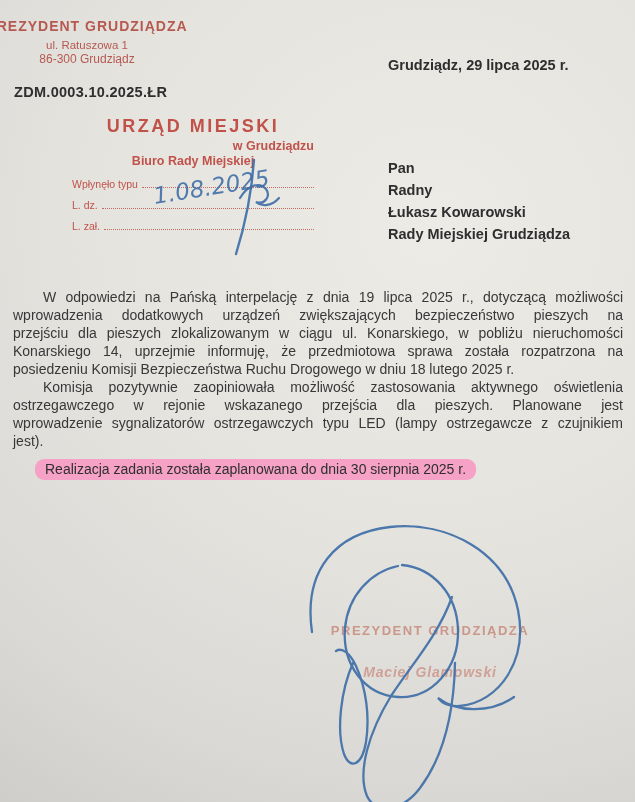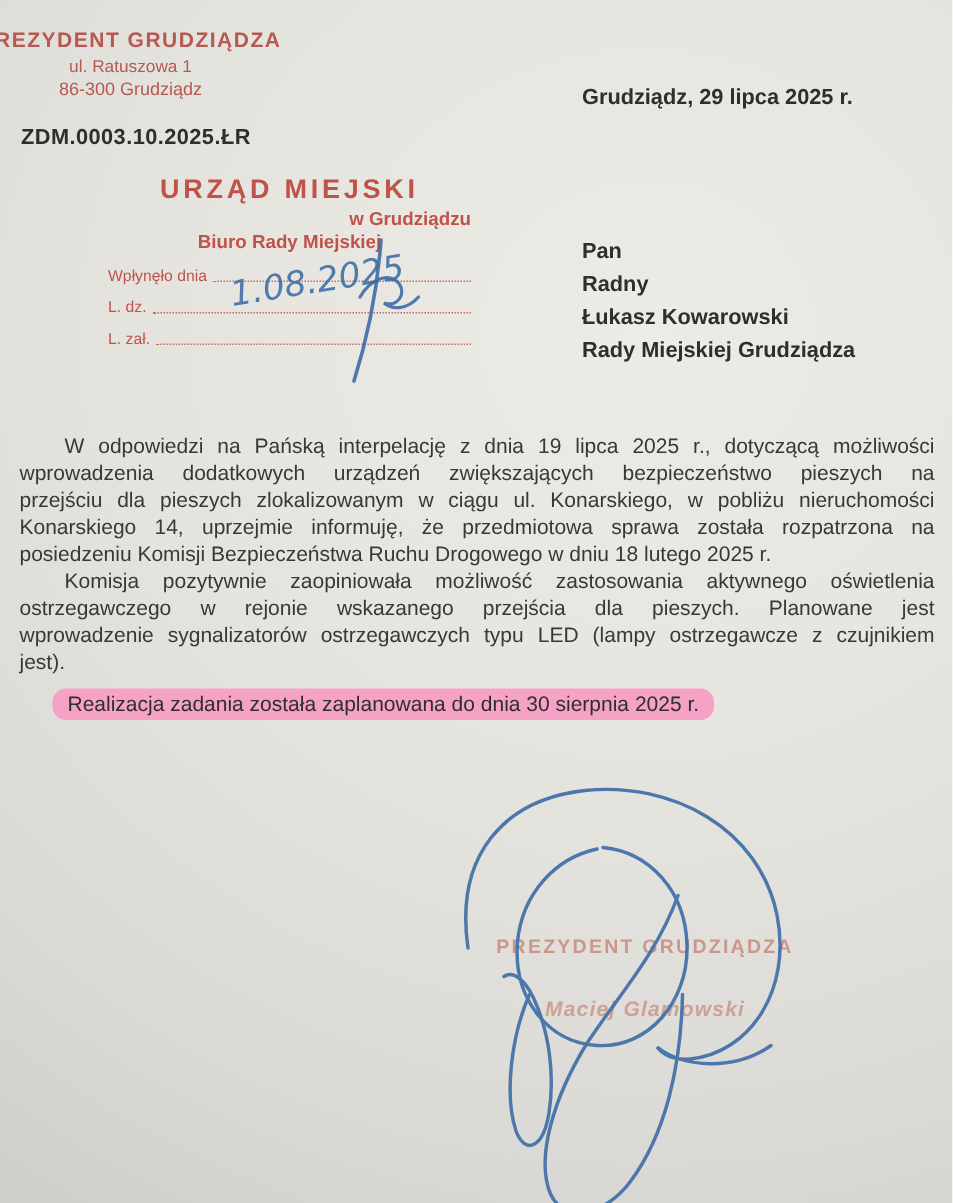--- a/index.html
+++ b/index.html
@@ -63,21 +63,21 @@
   </div>
 
   <div class="refno">ZDM.0003.10.2025.ŁR</div>
   <div class="dateline">Grudziądz, 29 lipca 2025 r.</div>
 
   <div class="rstamp">
     <div class="rs-title">URZĄD MIEJSKI</div>
     <div class="rs-sub">w Grudziądzu</div>
     <div class="rs-office">Biuro Rady Miejskiej</div>
     <div class="rs-row r1">
-      <span class="rs-lbl">Wpłynęło dnia</span>
+      <span class="rs-lbl">Wpłynęło typu</span>
       <span class="rs-dots"></span>
     </div>
     <div class="rs-row r2">
       <span class="rs-lbl">L. dz.</span>
       <span class="rs-dots"></span>
     </div>
     <div class="rs-row r3">
       <span class="rs-lbl">L. zał.</span>
       <span class="rs-dots"></span>
     </div>

